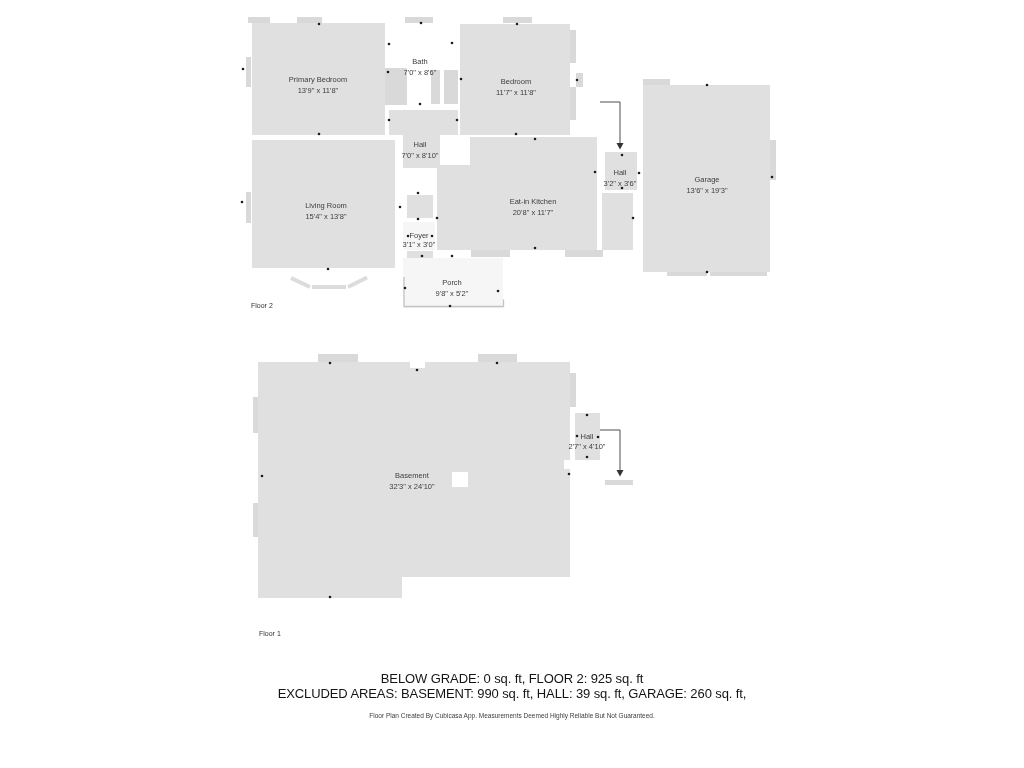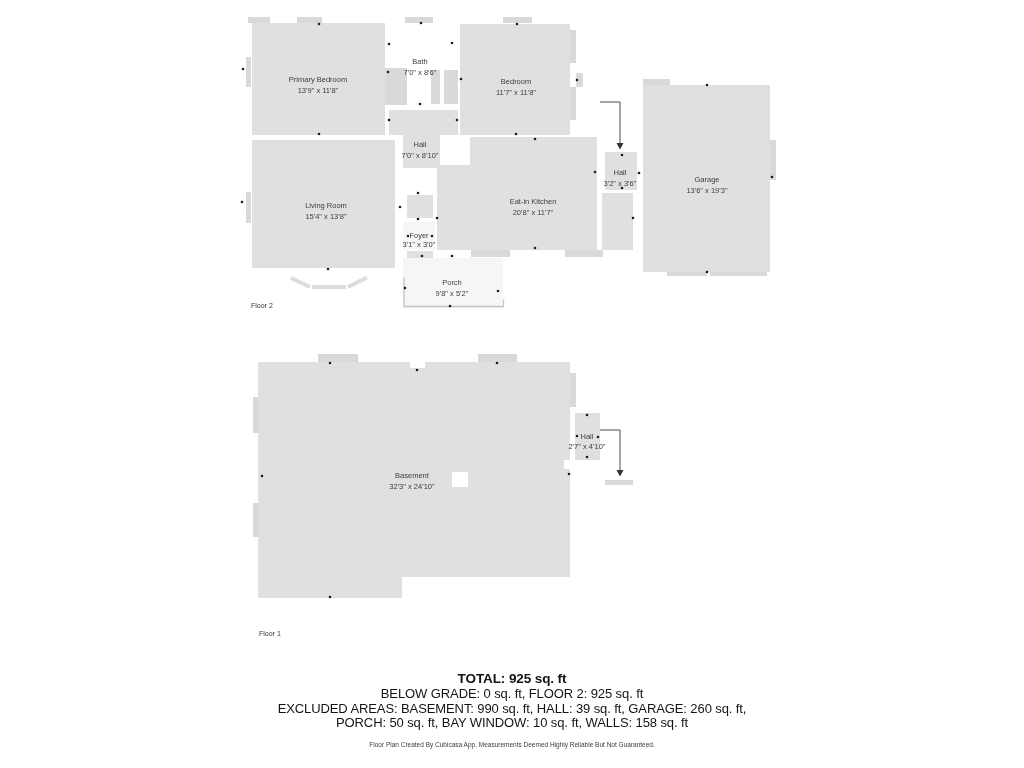--- a/index.html
+++ b/index.html
@@ -187,18 +187,16 @@
 
     <text class="room-label" x="412" y="478">Basement</text>
     <text class="room-label" x="412" y="489">32'3" x 24'10"</text>
     <text class="room-label" x="587" y="439">Hall</text>
     <text class="room-label" x="587" y="449">2'7" x 4'10"</text>
     <text class="floor-label" x="259" y="636">Floor 1</text>
   </g>
 </svg>
 
 <div class="summary">
-  <div class="total">TOTAL: 925 sq. ft</div>
   <div>BELOW GRADE: 0 sq. ft, FLOOR 2: 925 sq. ft</div>
   <div>EXCLUDED AREAS: BASEMENT: 990 sq. ft, HALL: 39 sq. ft, GARAGE: 260 sq. ft,</div>
-  <div>PORCH: 50 sq. ft, BAY WINDOW: 10 sq. ft, WALLS: 158 sq. ft</div>
   <div class="disclaimer">Floor Plan Created By Cubicasa App. Measurements Deemed Highly Reliable But Not Guaranteed.</div>
 </div>
 
 </body></html>

